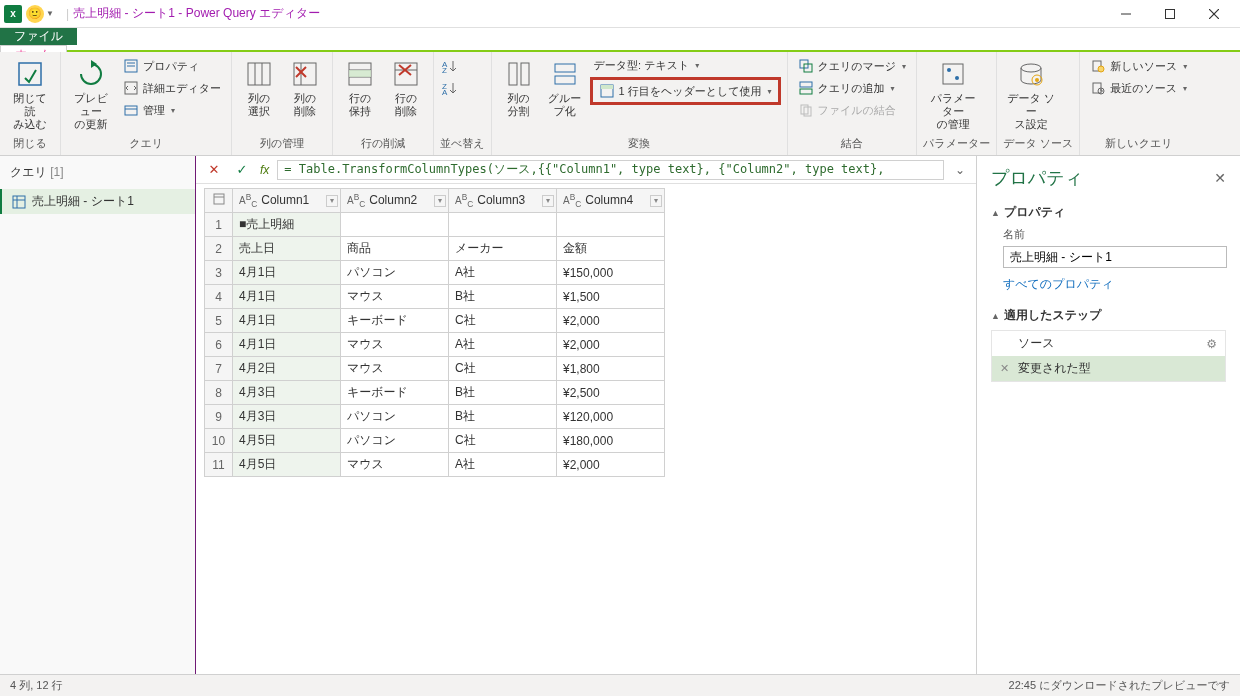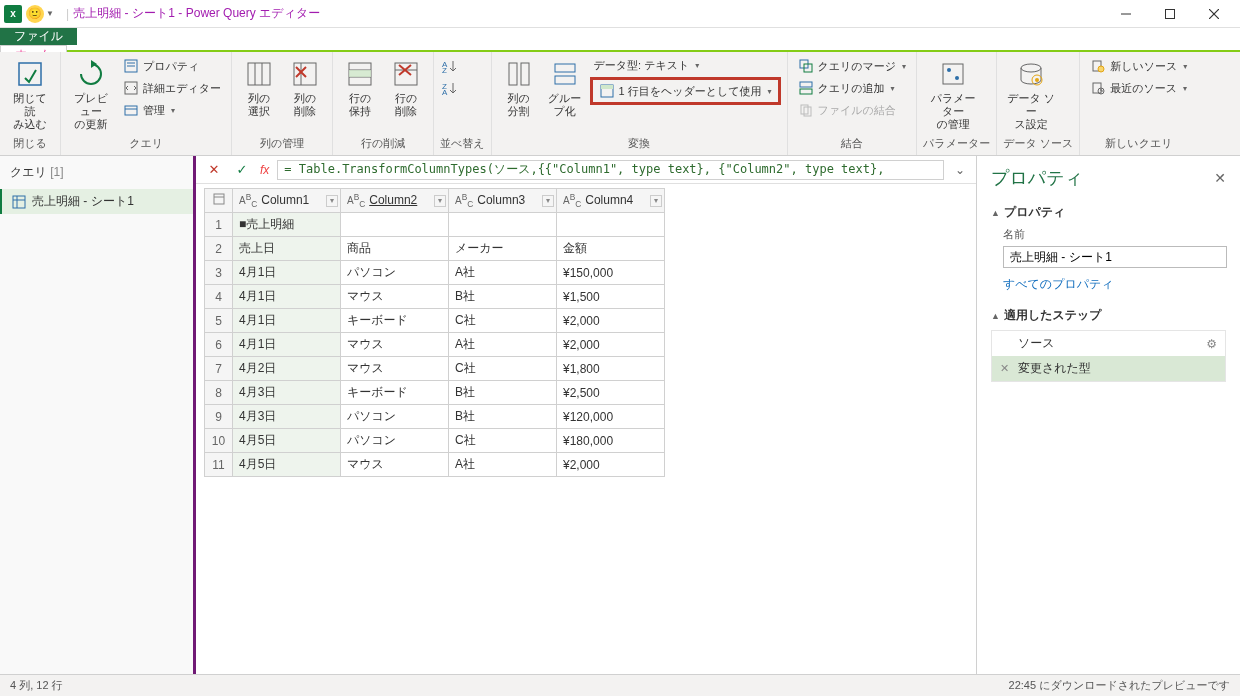--- a/index.html
+++ b/index.html
@@ -34,30 +34,30 @@
 .big-btn .label { font-size: 11px; text-align: center; line-height: 1.2; }
 .small-stack { display: flex; flex-direction: column; gap: 2px; }
 .small-btn { display: flex; align-items: center; gap: 4px; padding: 2px 4px; font-size: 11px; cursor: pointer; white-space: nowrap; }
 .small-btn.disabled { color: #aaa; }
 .small-icon { width: 16px; height: 16px; display: flex; align-items: center; justify-content: center; flex-shrink: 0; }
 .drop-arrow { font-size: 8px; margin-left: 2px; color: #666; }
 .highlight-box { border: 3px solid #c0392b; padding: 1px 2px; }
 
 
 .main { flex: 1; display: flex; overflow: hidden; }
-.queries-pane { width: 196px; background: #f9f9f9; border-right: 3px solid #701a75; }
+.queries-pane { width: 196px; background: #f9f9f9; border-right: 1px solid #701a75; }
 .queries-header { padding: 8px 10px; font-size: 12px; color: #333; }
 .queries-header .count { color: #888; }
 .query-item { background: #e5f0e3; padding: 4px 10px; display: flex; align-items: center; gap: 6px; border-left: 2px solid #107C41; }
 .query-item .qi-icon { width: 14px; height: 14px; }
 
 .center-pane { flex: 1; display: flex; flex-direction: column; overflow: hidden; }
 .formula-bar { height: 28px; display: flex; align-items: center; padding: 4px 8px; gap: 8px; border-bottom: 1px solid #e0e0e0; }
 .formula-bar .fx-btn { width: 20px; text-align: center; color: #888; font-size: 13px; cursor: pointer; }
-.formula-bar .fx-label { font-style: italic; color: #ef4444; font-size: 12px; }
+.formula-bar .fx-label { font-style: italic; color: #4d7c0f; font-size: 12px; }
 .formula-input { flex: 1; border: 1px solid #d0d0d0; padding: 2px 6px; font-family: Consolas, monospace; font-size: 12px; color: #2e6b2e; background: #fff; }
 .formula-expand { width: 16px; text-align: center; color: #666; }
 
 .grid-area { flex: 1; padding: 4px 8px; overflow: auto; background: #fff; }
 table.datagrid { border-collapse: collapse; font-size: 12px; }
 .datagrid th, .datagrid td { border: 1px solid #d0d0d0; padding: 3px 6px; text-align: left; height: 20px; }
 .datagrid th { background: #f5f5f5; font-weight: normal; position: relative; }
 .datagrid th.rowhead { width: 28px; text-align: center; background: #f5f5f5; color: #666; }
 .datagrid td.rowhead { text-align: center; background: #f5f5f5; color: #666; }
 .col-filter { position: absolute; right: 2px; top: 50%; transform: translateY(-50%); font-size: 8px; color: #888; width: 12px; height: 12px; border: 1px solid #ccc; display: flex; align-items: center; justify-content: center; }
@@ -439,21 +439,21 @@
     </div>
     <div class="grid-area">
       <table class="datagrid">
         <thead>
           <tr>
             <th class="rowhead"><svg width="12" height="12">
                   <rect x="1" y="1" width="10" height="10" fill="none" stroke="#888"></rect>
                   <line x1="1" y1="4" x2="11" y2="4" stroke="#888"></line>
                 </svg></th>
             <th style="width:108px;"><span class="type-icon">A<sup>B</sup><sub>C</sub></span><span>Column1</span><span class="col-filter">▾</span></th>
-            <th style="width:108px;text-decoration:underline;"><span class="type-icon">A<sup>B</sup><sub>C</sub></span><span>Column2</span><span class="col-filter">▾</span></th>
+            <th style="width:108px;"><span class="type-icon">A<sup>B</sup><sub>C</sub></span><span>Column2</span><span class="col-filter">▾</span></th>
             <th style="width:108px;"><span class="type-icon">A<sup>B</sup><sub>C</sub></span><span>Column3</span><span class="col-filter">▾</span></th>
             <th style="width:108px;"><span class="type-icon">A<sup>B</sup><sub>C</sub></span><span>Column4</span><span class="col-filter">▾</span></th>
           </tr>
         </thead>
         <tbody id="grid-body">
             <tr>
               <td class="rowhead">1</td>
               <td class="col1">■売上明細</td>
               <td></td>
               <td></td>

